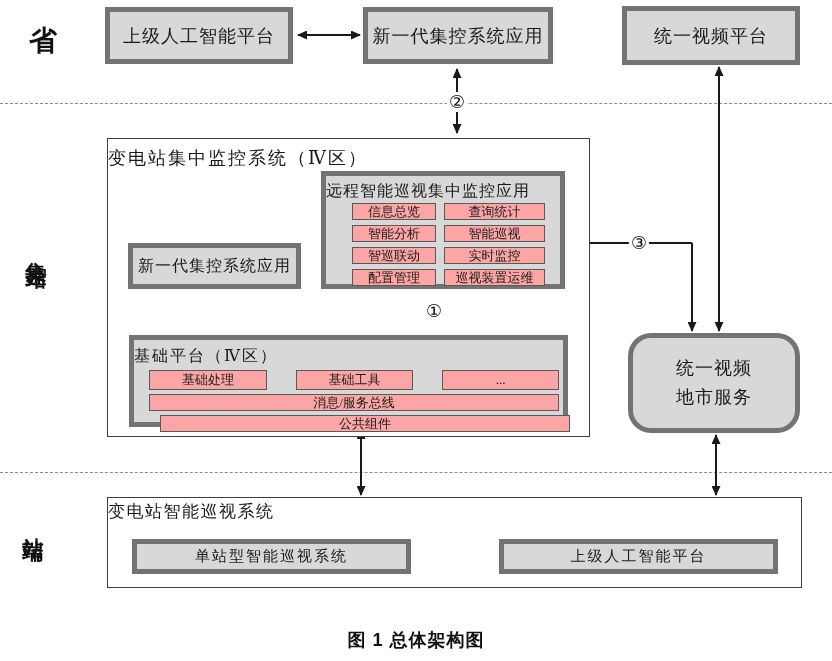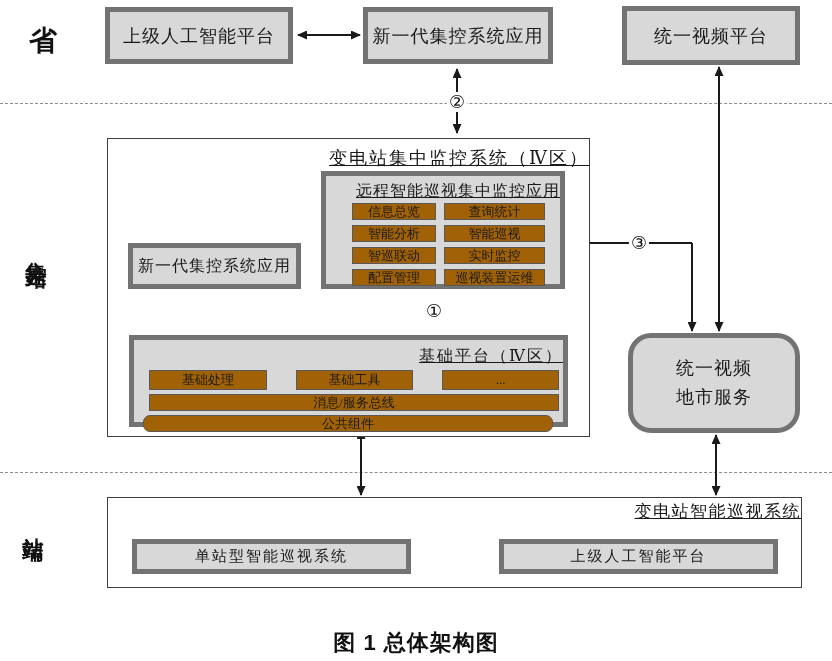--- a/index.html
+++ b/index.html
@@ -13,36 +13,36 @@
     font-weight:700;color:#111;line-height:1.1;
   }
   .zone.vert{writing-mode:vertical-rl;text-orientation:upright;letter-spacing:3px;}
   .gbox{
     position:absolute;box-sizing:border-box;background:#d8d8d8;border:5px solid #737373;
     display:flex;align-items:center;justify-content:center;text-align:center;
   }
   .outer{
     position:absolute;box-sizing:border-box;background:#ffffff;border:1.5px solid #3f3f3f;
   }
-  .boxtitle{text-align:right;white-space:nowrap;text-decoration:underline;}
+  .boxtitle{text-align:left;white-space:nowrap;}
   .chip{
-    box-sizing:border-box;background:#a16207;border:1px solid #595959;
+    box-sizing:border-box;background:#fca5a5;border:1px solid #595959;
     display:flex;align-items:center;justify-content:center;
     font-size:13px;white-space:nowrap;
   }
   .svglayer{position:absolute;left:0;top:0;pointer-events:none;}
   .circ{
     position:absolute;transform:translate(-50%,-50%);background:#ffffff;
     font-size:18px;line-height:1;padding:1px 2px;color:#111;
     font-family:"DejaVu Sans","Liberation Sans",sans-serif;
   }
   .caption{
     position:absolute;left:0;top:628px;width:832px;text-align:center;
     font-family:"Liberation Sans","DejaVu Sans",sans-serif;font-weight:700;
-    font-size:22px;letter-spacing:1px;color:#111;
+    font-size:18px;letter-spacing:1px;color:#111;
   }
 </style>
 </head>
 <body>
 
 <div class="canvas">
 
   <div class="dash" style="top:103px;"></div>
   <div class="dash" style="top:472px;"></div>
 
@@ -114,21 +114,21 @@
     </div>
 
     <div class="gbox" style="left:21px;top:196px;width:439px;height:92px;display:block;">
       <div class="boxtitle" style="margin-top:6px;font-size:16px;letter-spacing:2px;">基础平台（Ⅳ区）</div>
       <div style="position:absolute;left:15px;top:30px;width:410px;display:flex;justify-content:space-between;">
         <div class="chip" style="width:118px;height:20px;">基础处理</div>
         <div class="chip" style="width:117px;height:20px;">基础工具</div>
         <div class="chip" style="width:117px;height:20px;">...</div>
       </div>
       <div class="chip" style="position:absolute;left:15px;top:54px;width:410px;height:17px;">消息/服务总线</div>
-      <div class="chip" style="position:absolute;left:9px;top:75px;width:410px;height:17px;border-radius:7px;">公共组件</div>
+      <div class="chip" style="position:absolute;left:26px;top:75px;width:410px;height:17px;">公共组件</div>
     </div>
   </div>
 
   <div class="gbox" style="left:628px;top:333px;width:172px;height:100px;flex-direction:column;font-size:18px;line-height:1.6;letter-spacing:1px;border-radius:23px;">
     <span>统一视频</span>
     <span>地市服务</span>
   </div>
 
   <div class="outer" style="left:107px;top:497px;width:695px;height:91px;">
     <div class="boxtitle" style="margin-top:2px;font-size:17px;letter-spacing:1.5px;">变电站智能巡视系统</div>

